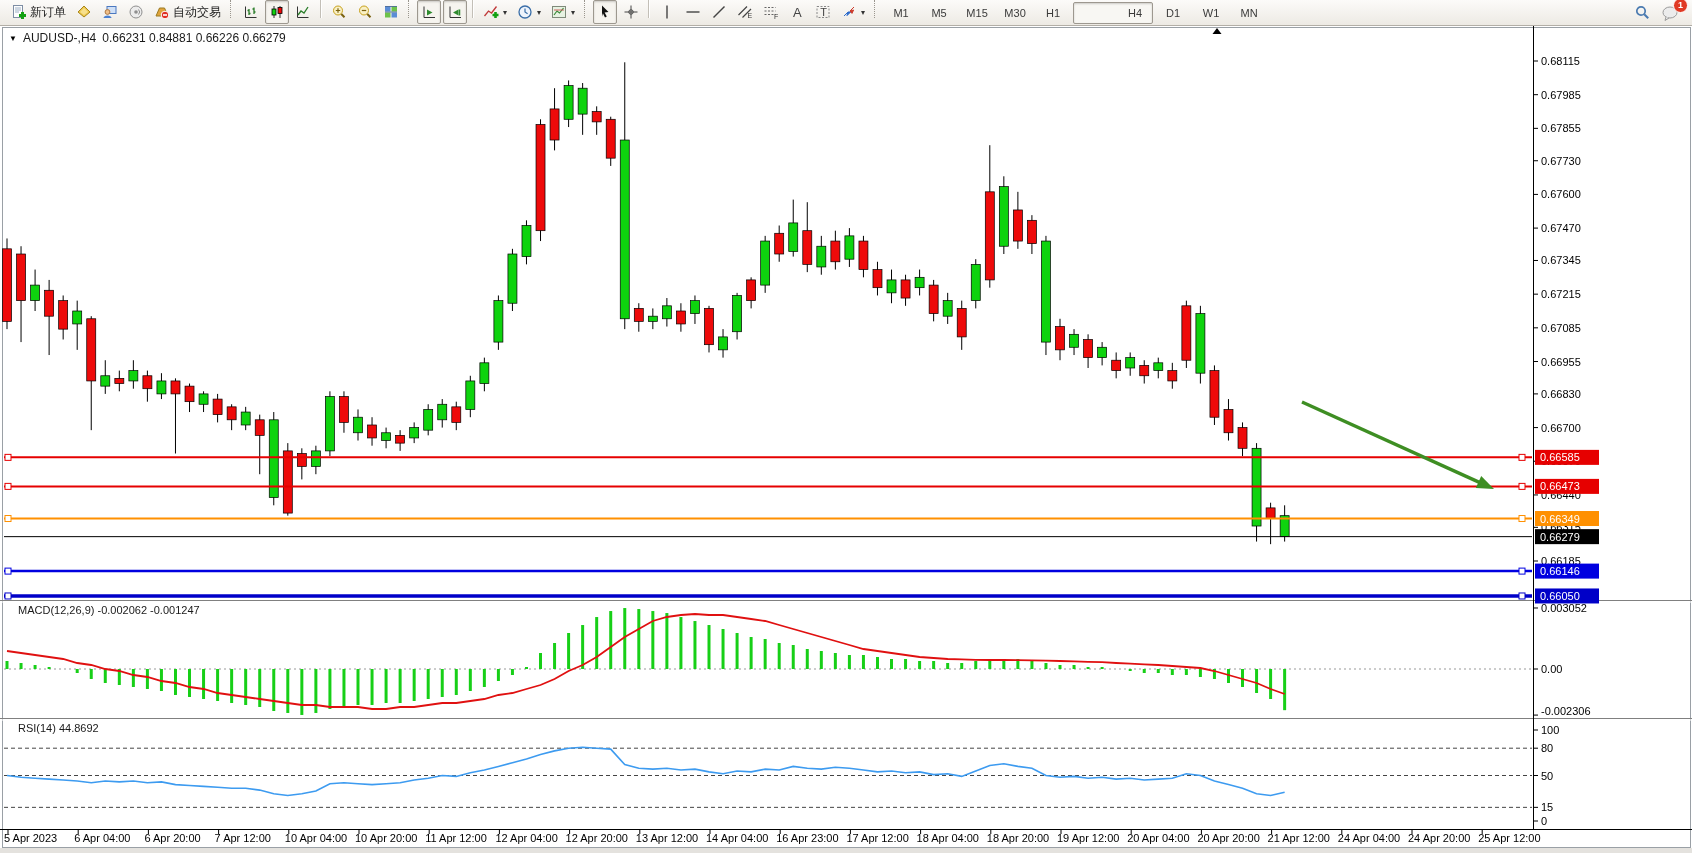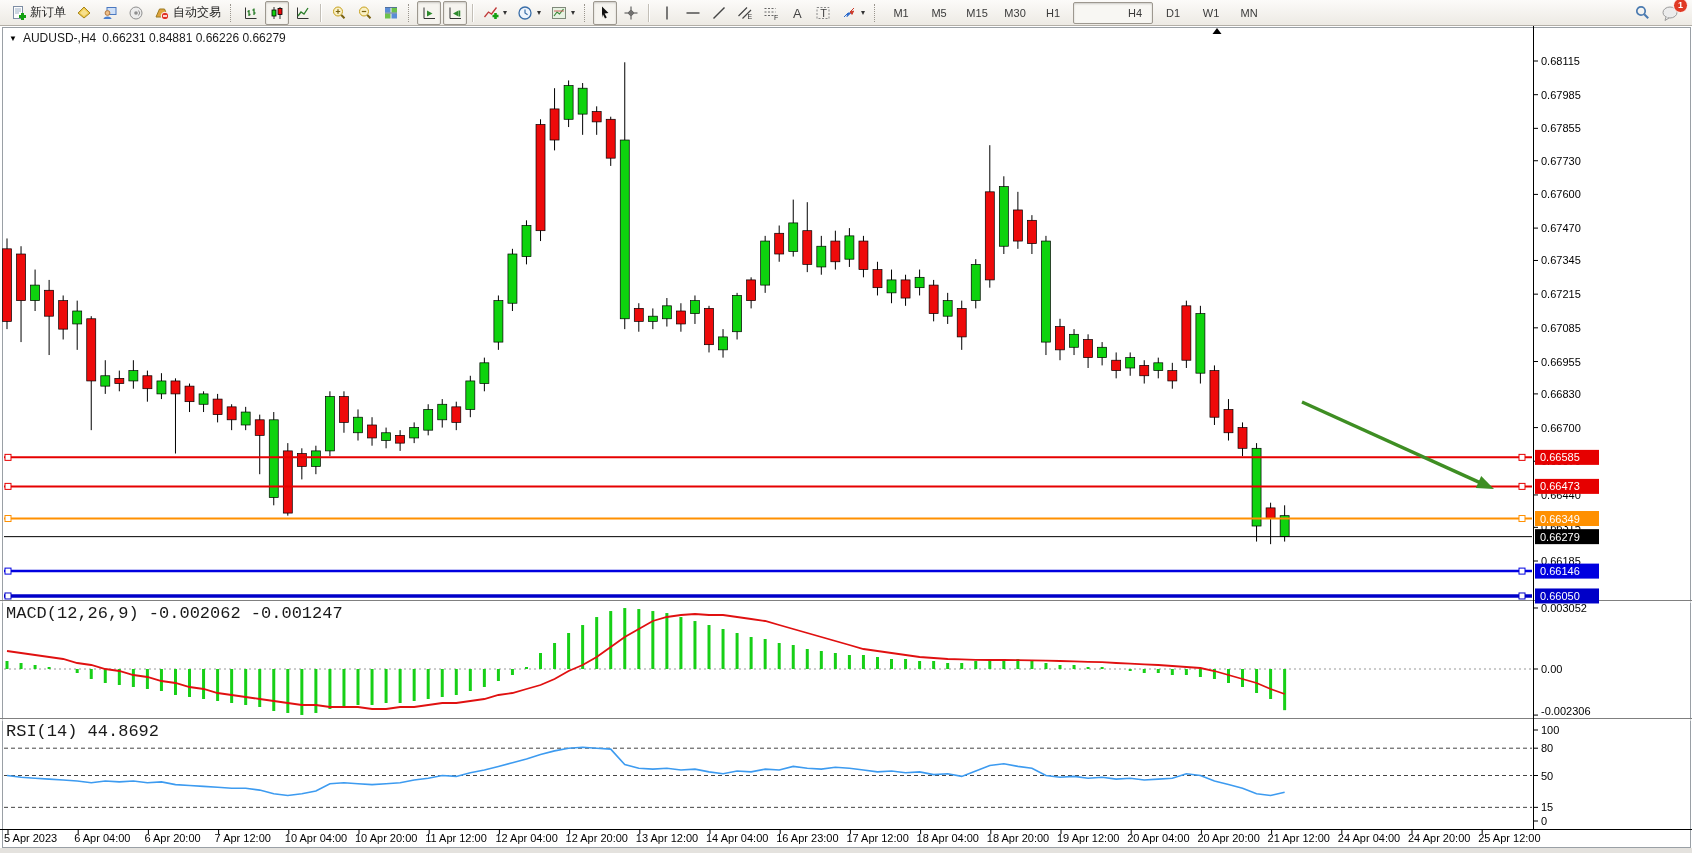--- a/index.html
+++ b/index.html
@@ -1,40 +1,40 @@
 <!DOCTYPE html>
 <html><head>
 <meta charset="utf-8">
 <style>
   html,body{margin:0;padding:0;background:#d8d5d0;}
   .app{position:relative;width:1692px;height:853px;background:#fff;overflow:hidden;
        font-family:"Liberation Sans",sans-serif;-webkit-font-smoothing:antialiased;}
   
   .toolbar{position:absolute;top:0;left:0;width:1692px;height:26px;
            background:linear-gradient(#fcfbf9,#edeae4);
-           border-bottom:1px solid #b2aea6;display:flex;align-items:center;padding-left:6px;box-sizing:border-box;}
+           border-bottom:1px solid #b2aea6;display:flex;padding-left:6px;box-sizing:border-box;}
   .tbtn{display:flex;align-items:center;gap:3px;height:22px;padding:0 3px;margin:0 1px;
         border:1px solid transparent;border-radius:2px;background:transparent;cursor:default;
         font-size:12px;color:#222;white-space:nowrap;}
   .tbtn.active{background:#f6f4ef;border-color:#9d988f;box-shadow:inset 0 1px 2px rgba(0,0,0,.18);}
   .tbtn .caret{font-size:8px;color:#333;margin-left:1px;}
   .sep{width:1px;height:18px;background:#c3bfb7;border-right:1px solid #fff;margin:0 4px;}
   .grip{width:3px;height:18px;margin:0 4px;border-left:1px dotted #9a968e;}
   .ic{display:block;}
   .tfbtn{height:20px;min-width:26px;display:flex;align-items:center;justify-content:center;
          padding:0 4px;margin:12px 1px;font-size:11px;color:#3a3a3a;border:1px solid transparent;border-radius:2px;}
   .tfbtn.active{background:#f8f7f3;border-color:#9d988f;box-shadow:inset 0 1px 2px rgba(0,0,0,.18);padding-left:48px;}
   .right-group{margin-left:auto;display:flex;align-items:center;margin-right:8px;}
   .badge{position:absolute;top:-4px;right:-6px;background:#e03a24;color:#fff;font-size:9px;font-weight:bold;
          border-radius:50%;width:13px;height:13px;line-height:13px;text-align:center;border:1px solid #fff;}
   .bubble-wrap{position:relative;}
   
   .chart-title{position:absolute;top:31px;left:9px;font-size:12px;color:#1a1a1a;display:flex;align-items:center;gap:6px;z-index:5;}
   .chart-title .dd{font-size:8px;color:#000;}
-  .pane-label{position:absolute;left:6px;font-size:17px;color:#1a1a1a;z-index:5;font-family:Liberation Mono, monospace;}
+  .pane-label{position:absolute;left:18px;font-size:11px;color:#1a1a1a;z-index:5;}
   #macd-label{top:604px;}
   #rsi-label{top:722px;}
   svg text{font-family:"Liberation Sans",sans-serif;}
 </style>
 </head>
 <body>
 
 <div class="app">
 
   <div class="toolbar">

